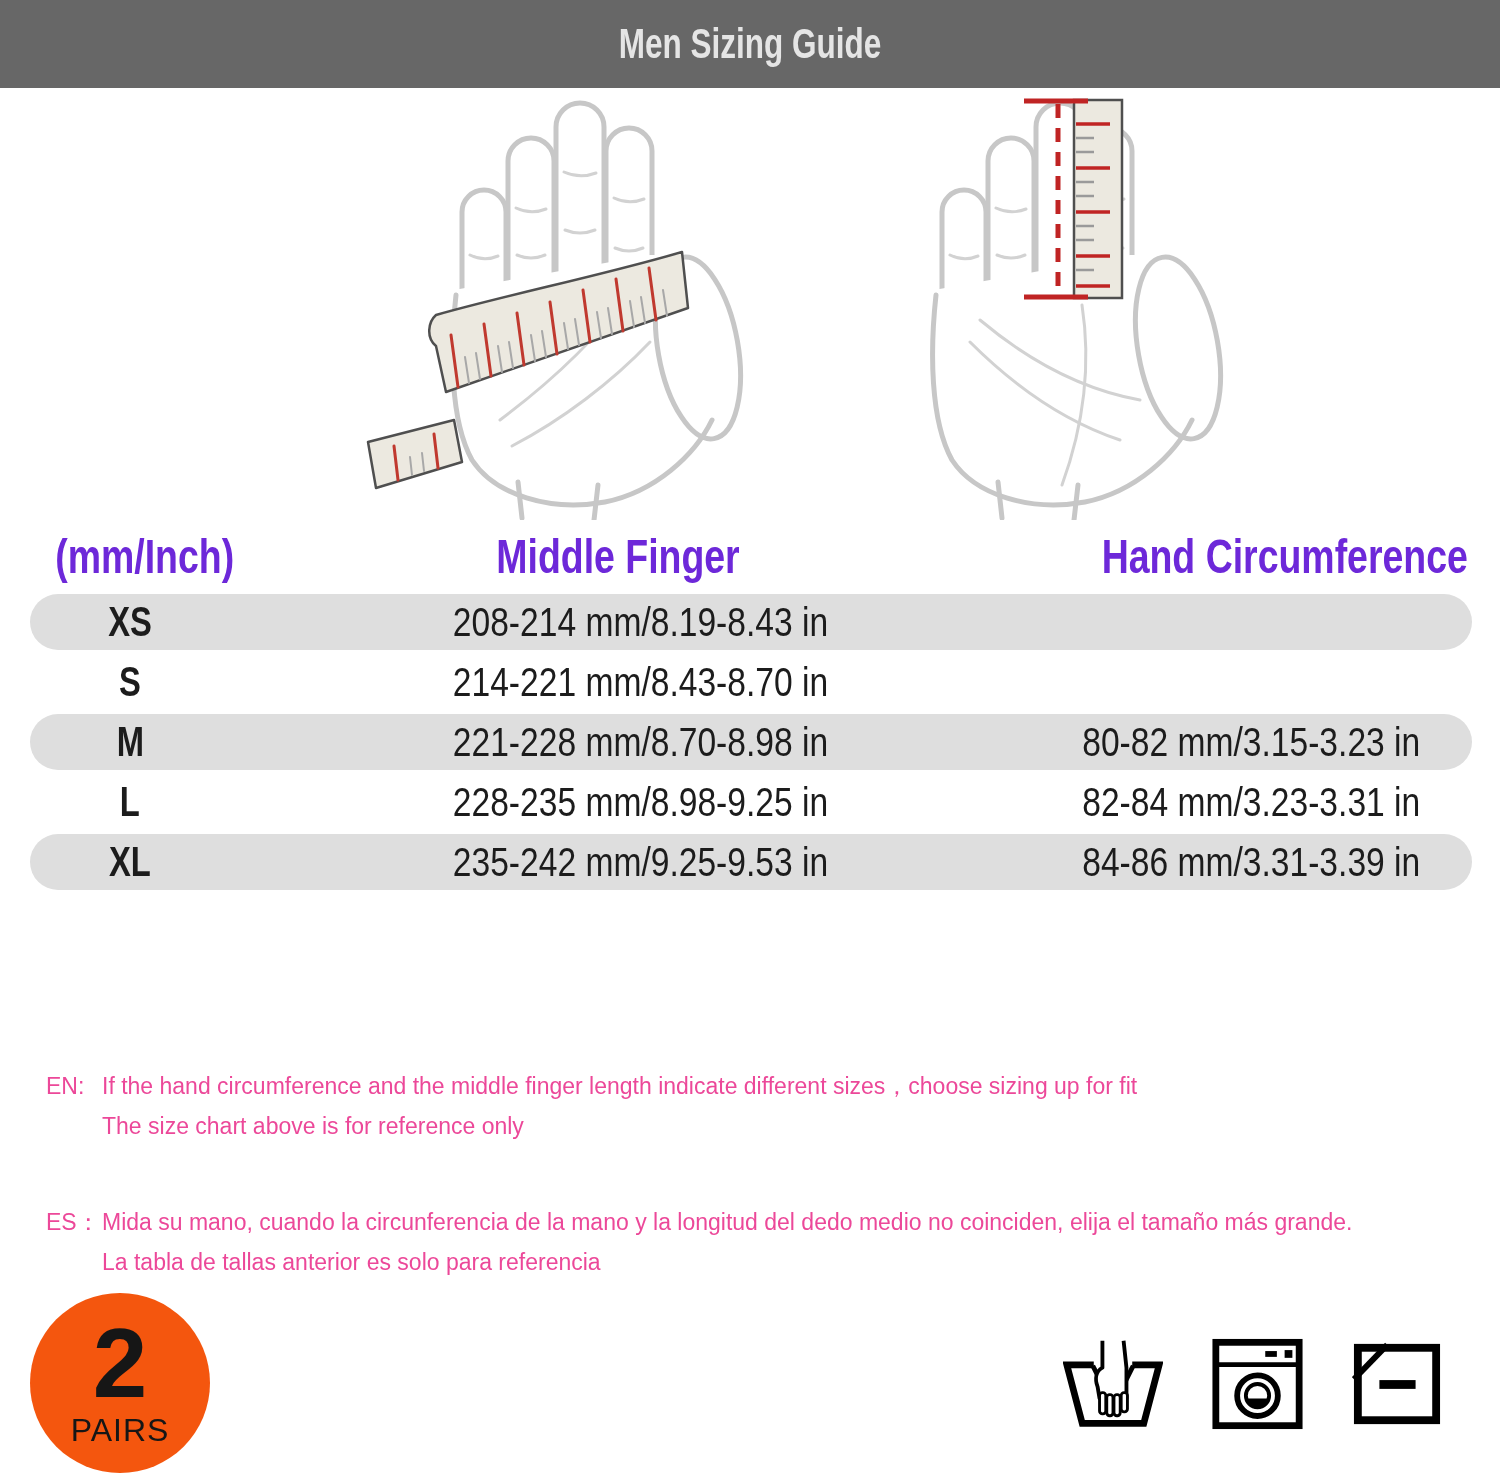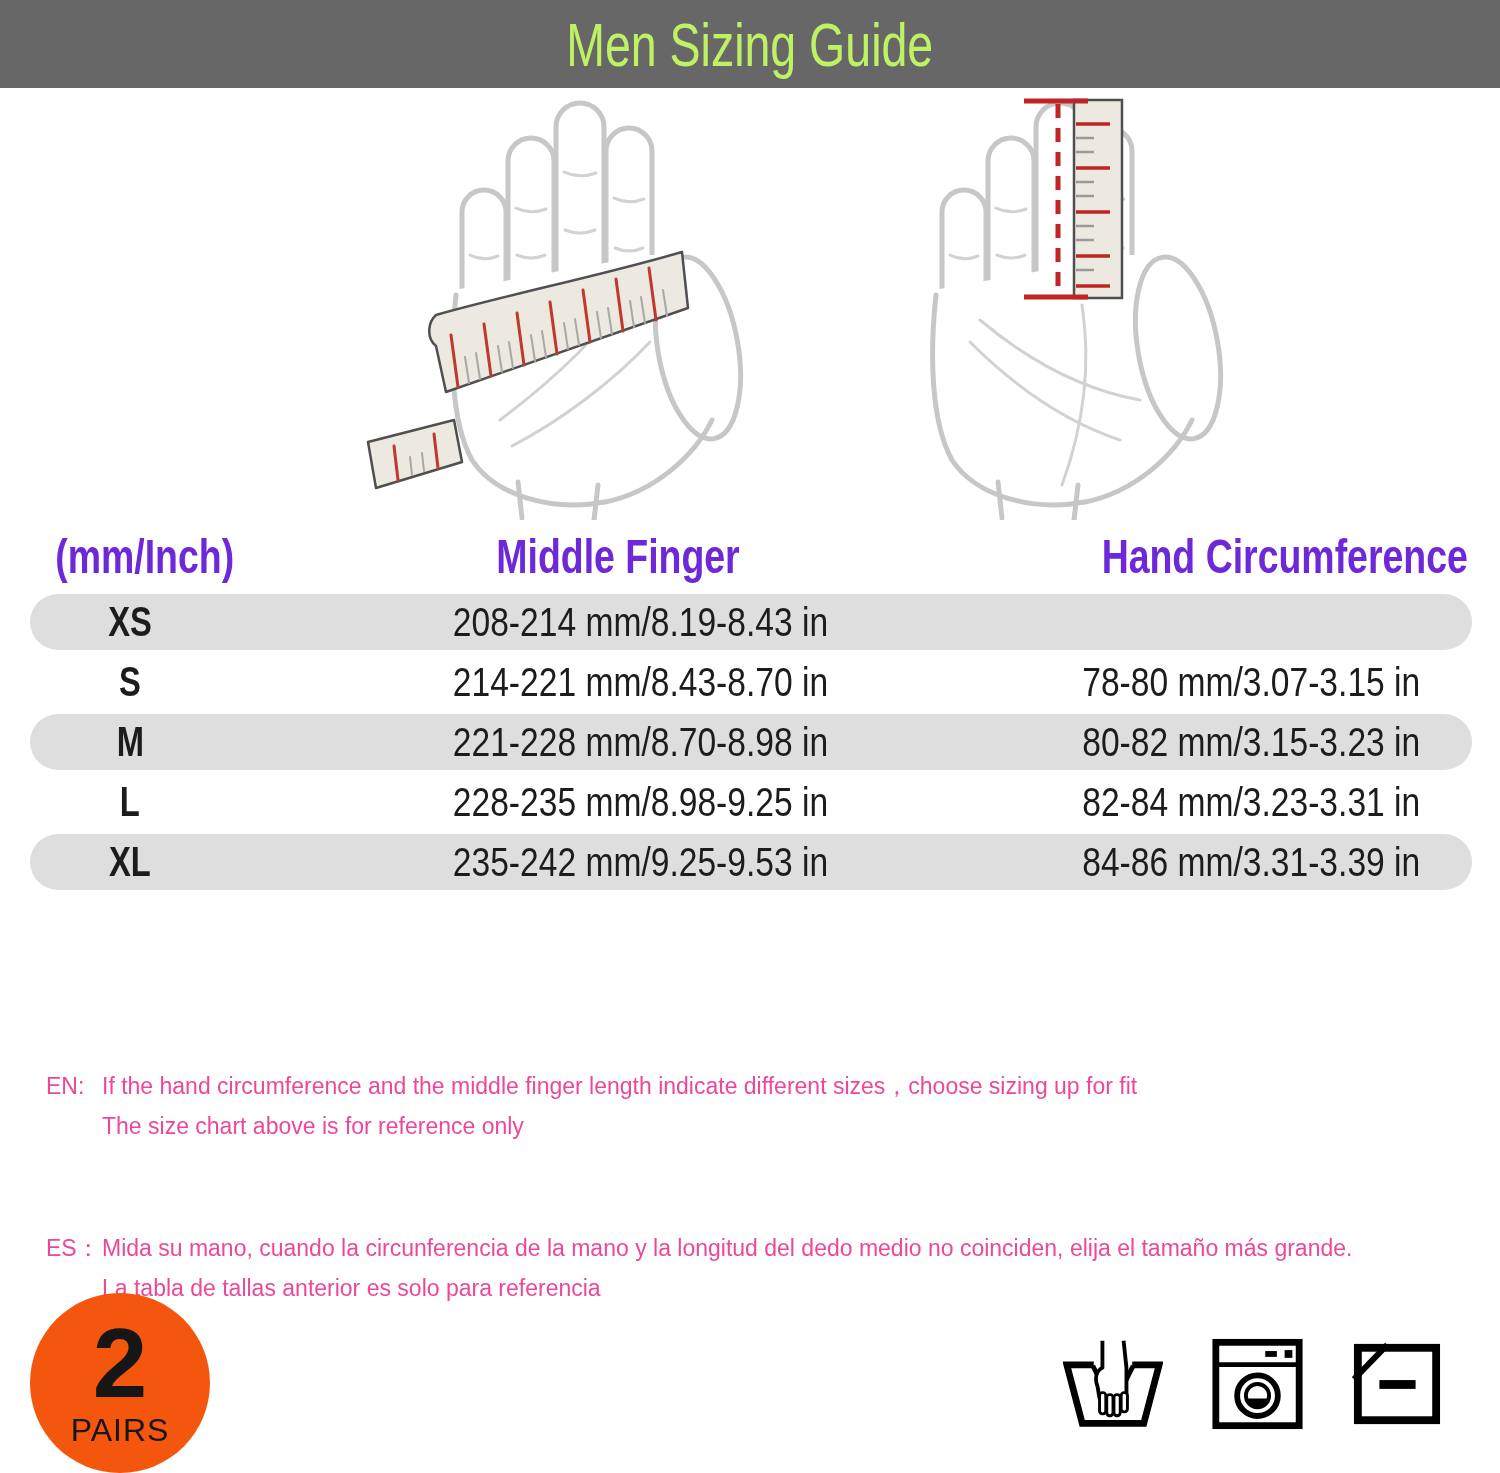--- a/index.html
+++ b/index.html
@@ -4,21 +4,21 @@
 <style>
   html,body{margin:0;padding:0;background:#fff;}
   body{width:1500px;height:1473px;position:relative;overflow:hidden;
        font-family:"Liberation Sans",sans-serif;color:#161616;}
   .cond{display:inline-block;transform:scaleX(0.78);transform-origin:center;white-space:nowrap;}
   .cond85{display:inline-block;transform:scaleX(0.84);transform-origin:center;white-space:nowrap;}
 
   
   .titlebar{position:absolute;left:0;top:0;width:1500px;height:88px;background:#676767;
             display:flex;align-items:center;justify-content:center;}
-  .titlebar h1{margin:0;color:#bef264;font-size:62px;font-weight:normal;letter-spacing:0px;}
+  .titlebar h1{margin:0;color:#e5e5e5;font-size:42px;font-weight:bold;letter-spacing:0px;}
 
   
   .hand-ill{position:absolute;top:90px;width:400px;height:430px;}
   .hand-left{left:350px;}
   .hand-right{left:830px;}
 
   
   .size-table{position:absolute;left:30px;top:518px;width:1442px;}
   .thead,.trow{display:grid;grid-template-columns:200px 820px 422px;align-items:center;}
   .thead{height:76px;}
@@ -26,21 +26,21 @@
   .trow{height:56px;border-radius:28px;margin-bottom:4px;}
   .trow.shaded{background:#dedede;}
   .td{text-align:center;font-size:40px;color:#1c1c1c;}
   .td.size{font-weight:bold;font-size:42px;}
   .col3{padding-right:45px;}
 
   
   .note{position:absolute;left:46px;display:grid;grid-template-columns:56px 1fr;
         font-size:23px;line-height:40px;color:#ec4899;width:1400px;}
   .note-en{top:1066px;}
-  .note-es{top:1228px;}
+  .note-es{top:1202px;}
   .note .lbl{white-space:nowrap;}
 
   
   .pairs-badge{position:absolute;left:30px;top:1293px;width:180px;height:180px;border-radius:50%;
                background:#f4560e;display:flex;flex-direction:column;align-items:center;justify-content:center;}
   .pairs-badge .count{font-size:98px;font-weight:bold;color:#161616;line-height:0.9;margin-top:2px;}
   .pairs-badge .plabel{font-size:32px;color:#161616;letter-spacing:1px;margin-top:4px;}
 
   
   .care-icons{position:absolute;top:1336px;right:58px;display:flex;align-items:center;gap:48px;height:96px;}
@@ -184,21 +184,20 @@
     <div class="th"><span class="cond">Hand Circumference</span></div>
   </div>
 
   <div class="trow shaded">
     <div class="td size"><span class="cond">XS</span></div>
     <div class="td"><span class="cond85">208-214 mm/8.19-8.43 in</span></div>
   </div>
   <div class="trow">
     <div class="td size"><span class="cond">S</span></div>
     <div class="td"><span class="cond85">214-221 mm/8.43-8.70 in</span></div>
-    <div class="td col3"><span class="cond85">78-80 mm/3.07-3.15 in</span></div>
   </div>
   <div class="trow shaded">
     <div class="td size"><span class="cond">M</span></div>
     <div class="td"><span class="cond85">221-228 mm/8.70-8.98 in</span></div>
     <div class="td col3"><span class="cond85">80-82 mm/3.15-3.23 in</span></div>
   </div>
   <div class="trow">
     <div class="td size"><span class="cond">L</span></div>
     <div class="td"><span class="cond85">228-235 mm/8.98-9.25 in</span></div>
     <div class="td col3"><span class="cond85">82-84 mm/3.23-3.31 in</span></div>

